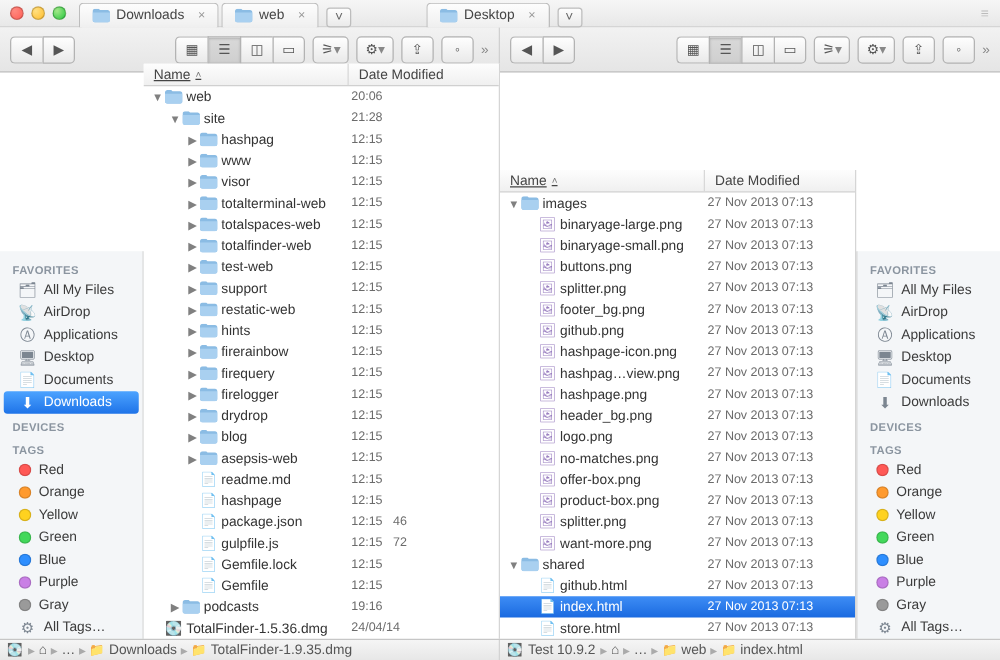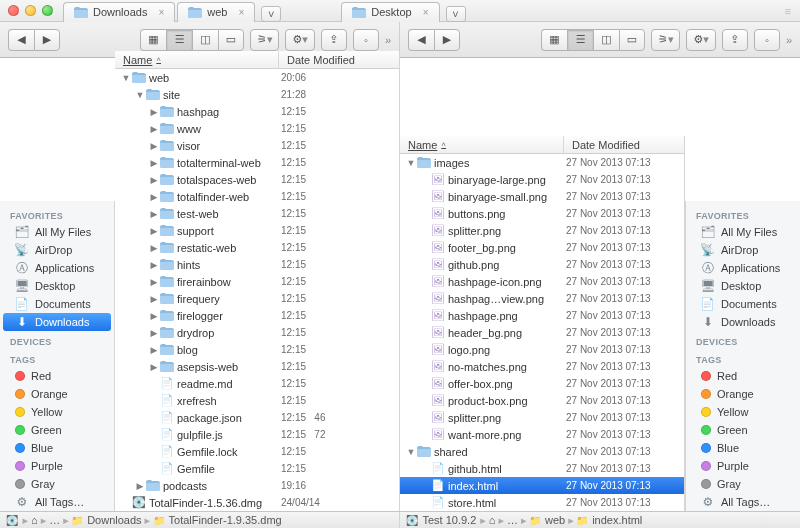--- a/index.html
+++ b/index.html
@@ -467,21 +467,21 @@
           </span>
           <span class="fname">readme.md</span>
           <span class="fdate">12:15</span>
         </div>
         <div class="row">
           <span class="indent" style="width:34px"></span>
           <span class="disc"></span>
           <span class="ficon">
             <span class="file-ico">📄</span>
           </span>
-          <span class="fname">xrefresh</span>
+          <span class="fname">hashpage</span>
           <span class="fdate">12:15</span>
         </div>
         <div class="row">
           <span class="indent" style="width:34px"></span>
           <span class="disc"></span>
           <span class="ficon">
             <span class="file-ico">📄</span>
           </span>
           <span class="fname">package.json</span>
           <span class="fdate">12:15 &nbsp; 46</span>

